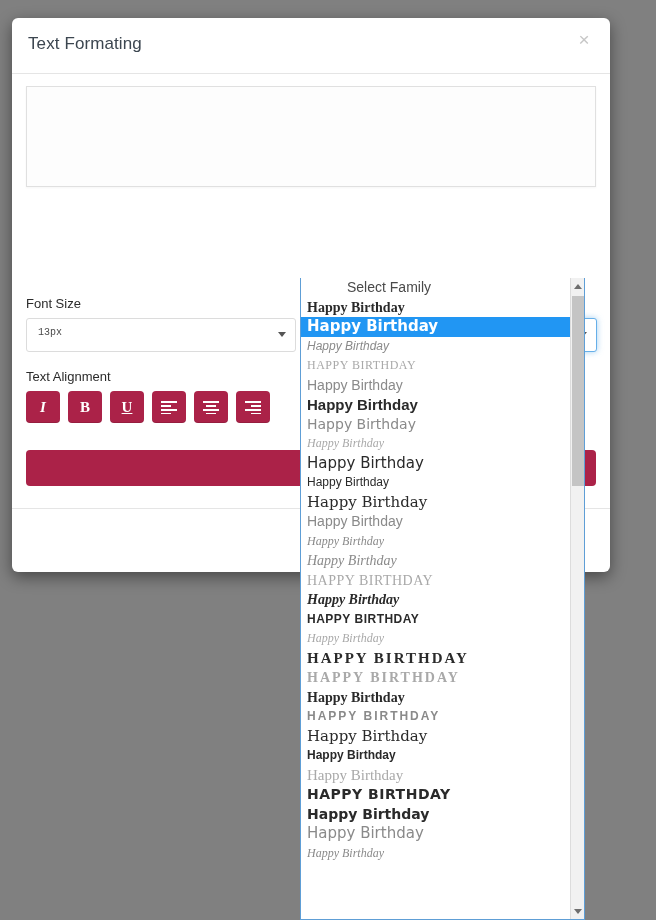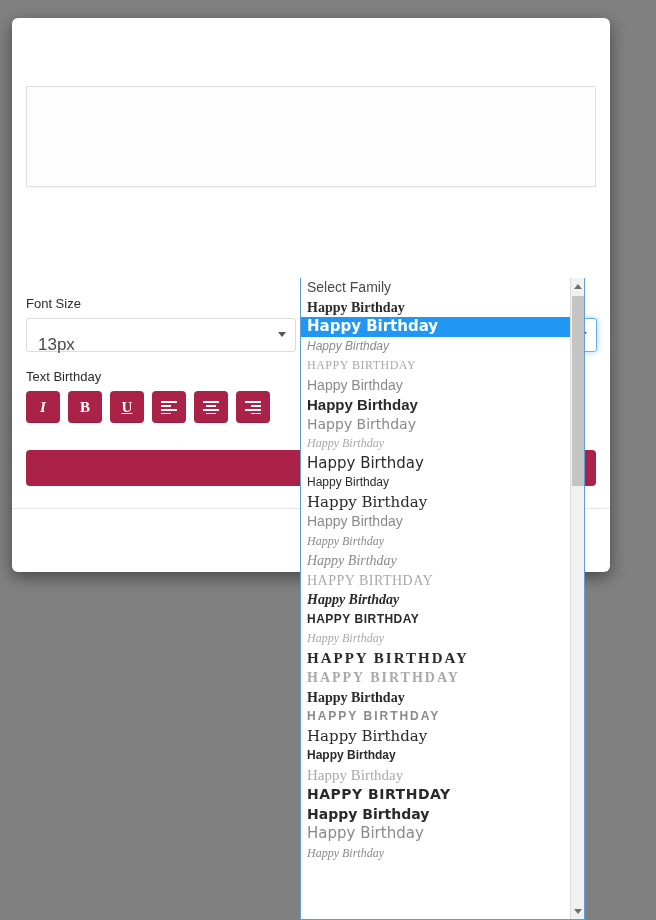--- a/index.html
+++ b/index.html
@@ -129,23 +129,24 @@
     position: absolute;
     height: 34px;
     box-sizing: border-box;
     border: 1px solid #dcdcdc;
     border-radius: 3px;
     background: #ffffff;
   }
   .select-box .sel-value {
     position: absolute;
     left: 11px;
-    top: 16px;
-    font-size: 17px;
+    top: 8px;
+    font-size: 10px;
     color: #4a4a4a;
+    font-family: Liberation Mono, monospace;
   }
   .select-box .caret {
     position: absolute;
     right: 9px;
     top: 13px;
     width: 0;
     height: 0;
     border-left: 4px solid transparent;
     border-right: 4px solid transparent;
     border-top: 5px solid #555555;
@@ -238,21 +239,21 @@
     font-size: 14px;
     color: #3d3d3d;
     white-space: nowrap;
     overflow: hidden;
     cursor: default;
   }
   .dd-item.selected {
     background: #2196f3;
     color: #ffffff;
   }
-  .dd-item.plain { font-family: "Liberation Sans", sans-serif; color: #4a4a4a; }
+  .dd-item.plain { font-family: "Liberation Sans", sans-serif; color: #4a4a4a; margin-left: 40px; }
 
   
   #dd-scrollbar {
     position: absolute;
     right: 0;
     top: 0;
     width: 14px;
     height: 100%;
     background: #f1f1f1;
     border-left: 1px solid #dcdcdc;
@@ -304,41 +305,45 @@
   .mid            { color: #8a8a8a; }
   .dark           { color: #2a2a2a; }
   .tiny           { font-size: 12px; }
   .big            { font-size: 15px; }
 </style>
 </head>
 <body style="background: rgb(128, 128, 128);">
 
 <div id="modal">
 
+  <div id="modal-header">
+    <div id="modal-title">Text Formating</div>
+    <button id="close-btn">×</button>
+  </div>
 
   <div id="modal-body">
 
     <div id="canvas-area"></div>
 
 
     <div class="field-label" id="label-font-size">Font Size</div>
 
     <div class="select-box" id="font-size-select">
       <span class="sel-value">13px</span>
       <span class="caret"></span>
     </div>
 
     <div class="field-label" id="label-font-family">Font Family</div>
 
     <div class="select-box" id="font-family-select">
       <span class="sel-value">Happy Birthday</span>
       <span class="caret"></span>
     </div>
 
-    <div class="field-label" id="label-text-align">Text Birthday</div>
+    <div class="field-label" id="label-text-align">Text Alignment</div>
 
     <div id="align-buttons">
       <button class="fmt-btn">
         <span class="glyph ital">I</span>
       </button>
       <button class="fmt-btn">
         <span class="glyph">B</span>
       </button>
       <button class="fmt-btn">
         <span class="glyph und">U</span>

